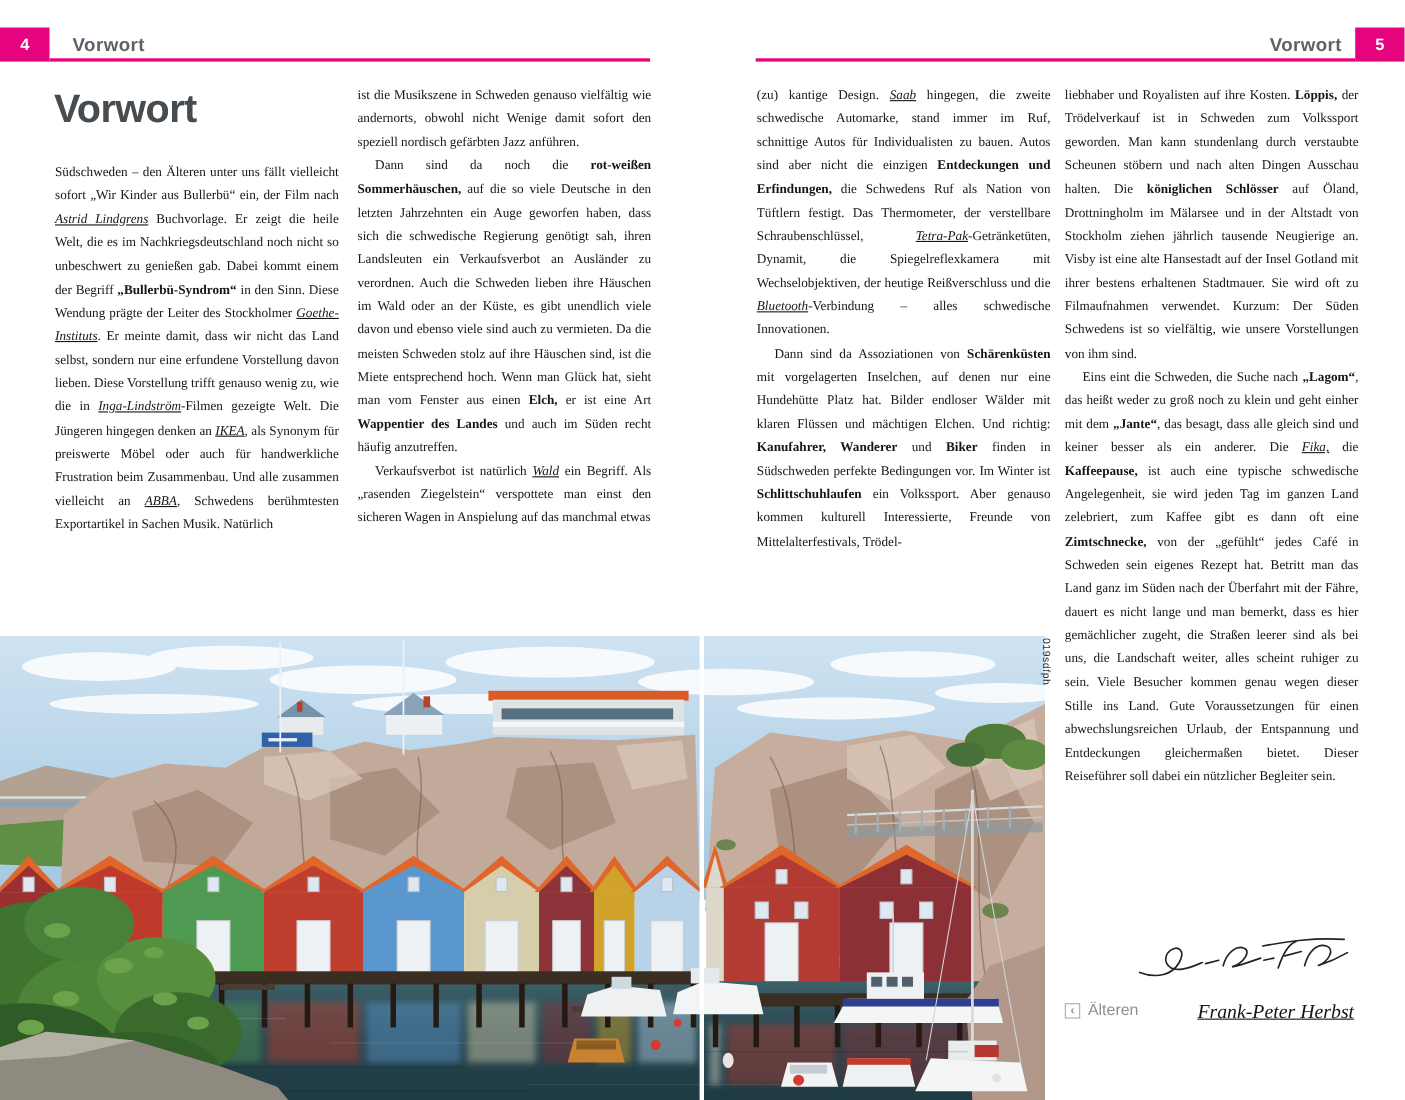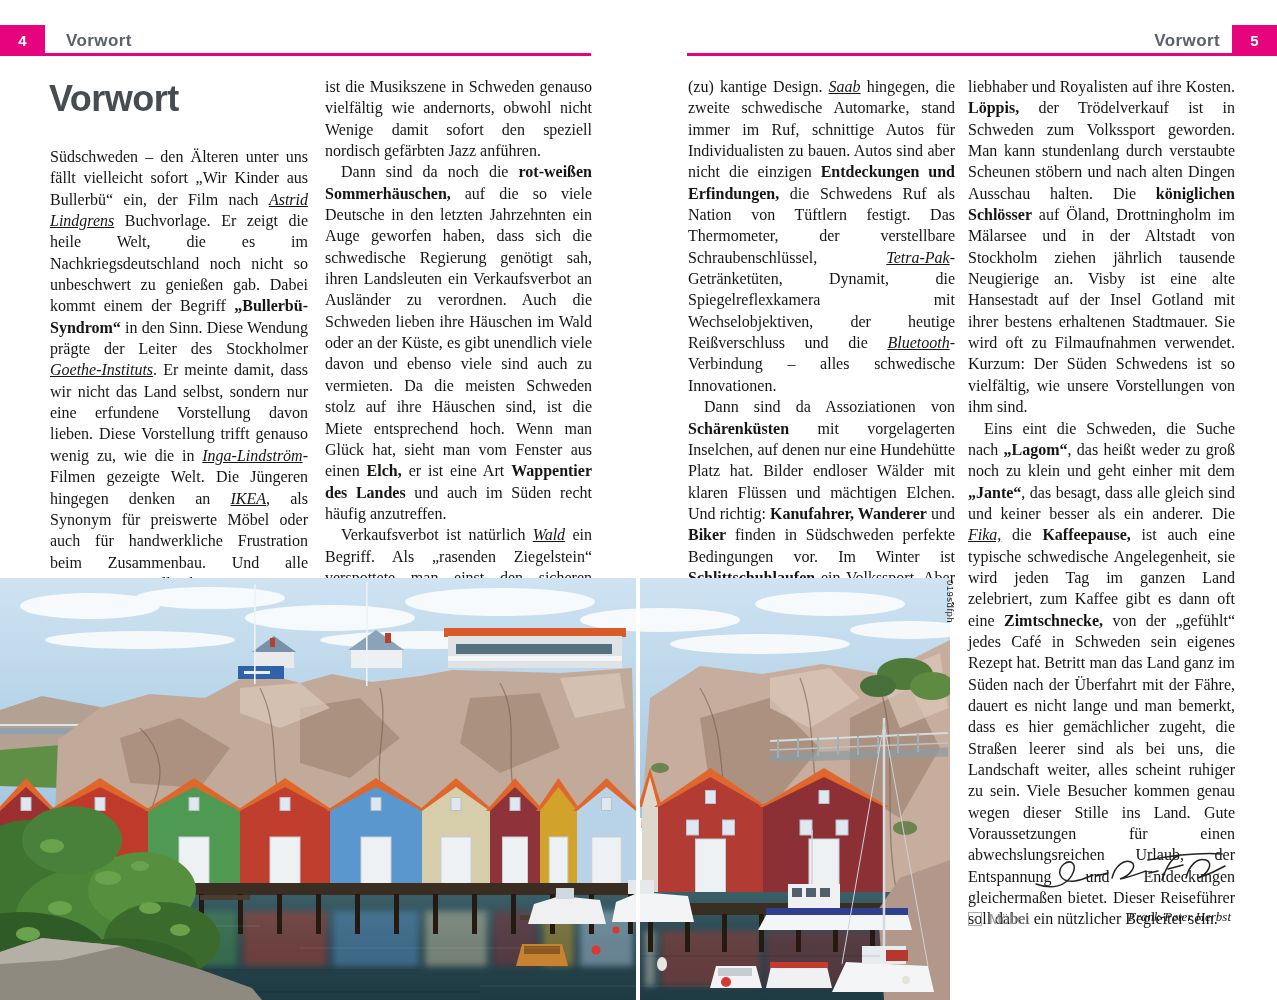--- a/index.html
+++ b/index.html
@@ -23,21 +23,21 @@
   .hdr-title{
     position:absolute;font:bold 17px "Liberation Sans",sans-serif;
     color:var(--header_text);letter-spacing:.4px;
   }
   .hdr-rule{position:absolute;height:3px;background:var(--accent);}
   .page-title{
     position:absolute;margin:0;font:bold 36px "Liberation Sans",sans-serif;
     color:var(--title_text);letter-spacing:-.5px;
   }
   .col{
-    position:absolute;font-size:16px;line-height:21.35px;color:var(--body_text);
+    position:absolute;font-size:12px;line-height:21.35px;color:var(--body_text);
     text-align:justify;
   }
   .col p{margin:0;}
   .col p.ind{text-indent:16px;}
   .b{font-weight:bold;}
   .i{font-style:italic;text-decoration:underline;}
   .photo{position:absolute;left:0;top:578px;width:950px;height:422px;}
   .photo-credit{
     position:absolute;left:945px;top:580px;height:80px;
     writing-mode:vertical-rl;font:9.5px "Liberation Sans",sans-serif;color:#2a2a2a;
@@ -49,21 +49,21 @@
     border:1px solid #a8adb0;color:var(--caption_gray);
     font:bold 11px "Liberation Sans",sans-serif;
     display:flex;align-items:center;justify-content:center;
   }
   .caption-label{
     position:absolute;left:21px;top:0;
     font:14.5px "Liberation Sans",sans-serif;color:var(--caption_gray);
   }
   .caption-author{
     position:absolute;right:4px;top:-2px;
-    font-style:italic;font-size:13px;color:#141414;
+    font-style:italic;font-size:18px;color:#141414;text-decoration:underline;
   }
   .signature{position:absolute;left:1030px;top:848px;width:200px;height:52px;}
 </style>
 </head>
 <body>
 
 <div class="page-num-box" style="left:0;top:25px">4</div>
 <div class="hdr-title" style="left:66px;top:31px">Vorwort</div>
 <div class="hdr-rule" style="left:45px;top:53px;width:546px"></div>
 
@@ -101,21 +101,21 @@
     <path d="M119,25 l9,-2"></path>
     <path d="M132,32 C136,20 142,10 148,8"></path>
     <path d="M138,21 l15,-4"></path>
     <path d="M156,30 C159,18 167,9 176,12 C184,15 178,26 168,30 C177,27 188,22 195,18"></path>
     <path d="M118,12 C140,8 165,4 192,6"></path>
   </g>
 </svg>
 
 <div class="caption-row">
   <div class="caption-marker">‹</div>
-  <div class="caption-label">Möbel</div>
+  <div class="caption-label">Älteren</div>
   <div class="caption-author">Frank-Peter Herbst</div>
 </div>
 
 <svg class="photo" viewBox="0 0 950 422" preserveAspectRatio="none" aria-hidden="true">
   <defs>
     <linearGradient id="sky" x1="0" y1="0" x2="0" y2="1">
       <stop offset="0" stop-color="#cfe3f2"></stop>
         <stop offset="1" stop-color="#a3c7e0"></stop>
     </linearGradient>
     <linearGradient id="water" x1="0" y1="0" x2="0" y2="1">

